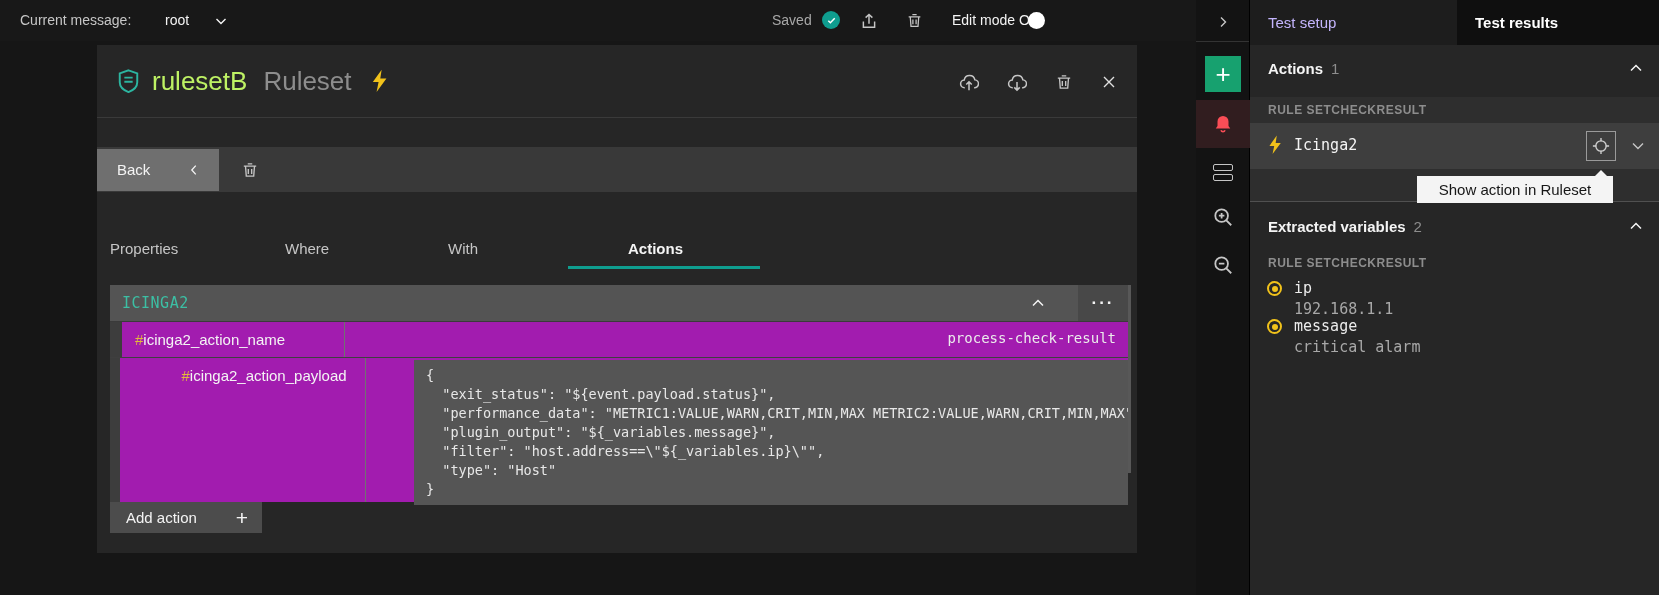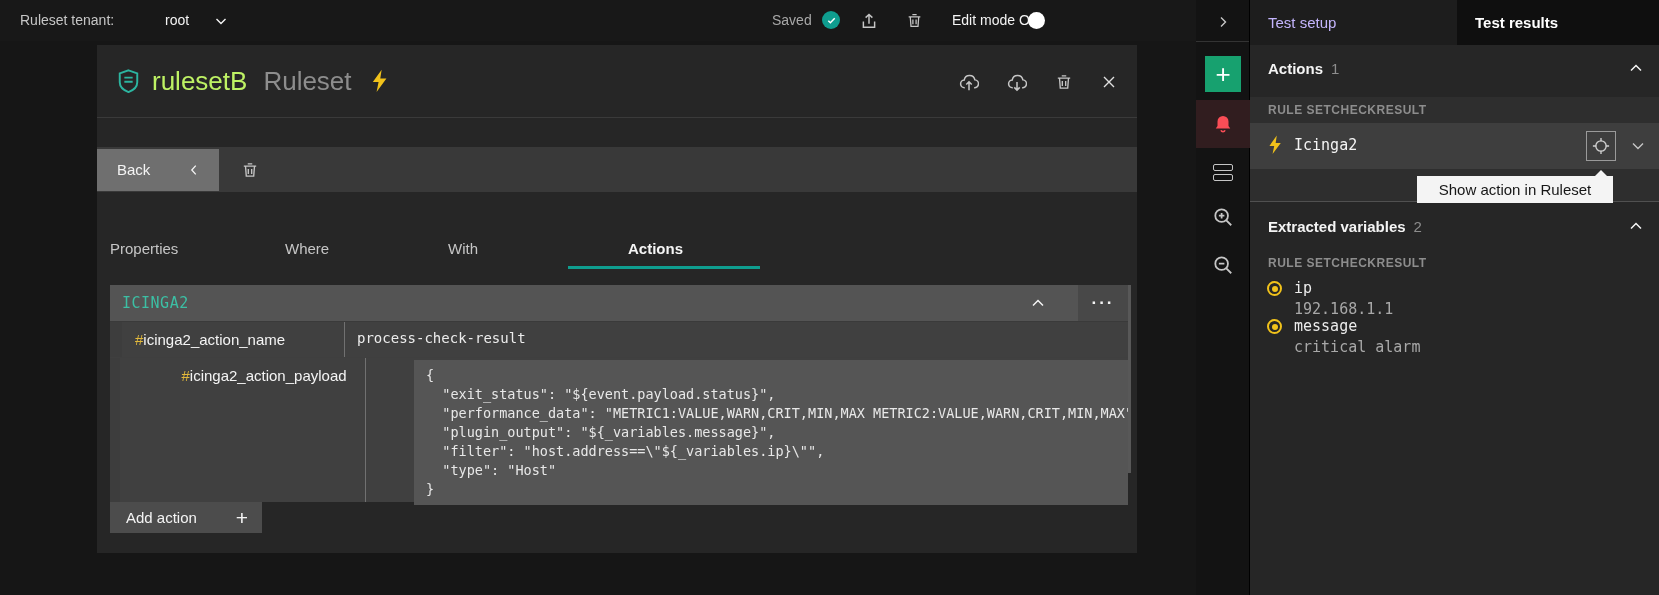--- a/index.html
+++ b/index.html
@@ -3,21 +3,21 @@
 <meta charset="utf-8">
 <style>
   * { margin:0; padding:0; box-sizing:border-box; }
   html,body { background:#0c0c0c; }
   .app {
     position:relative; width:1659px; height:595px; overflow:hidden;
     background:#161616; font-family:"Liberation Sans", sans-serif;
     color:#f4f4f4; font-size:14px;
   }
   .abs { position:absolute; }
-  .mono { font-family:"DejaVu Sans Mono", monospace; }
+  .mono { font-family:"DejaVu Sans Mono", monospace;text-align:right; }
 
   
   .topbar { position:absolute; left:0; top:0; width:1196px; height:41px; background:#181818; }
   .topbar-inner { position:relative; width:100%; height:100%; }
   .t-label { color:#c6c6c6; line-height:41px; }
   .t-value { color:#f4f4f4; line-height:41px; }
   .toggle { width:46px; height:23px; border-radius:12px; background:#0f9d8f; position:relative; cursor:pointer; }
   .toggle .knob { position:absolute; right:3px; top:3px; width:17px; height:17px; border-radius:50%; background:#ffffff; }
   .checkcircle { width:18px; height:18px; border-radius:50%; background:#0f9d8f; display:flex; align-items:center; justify-content:center; }
 
@@ -48,21 +48,21 @@
   .tab { position:absolute; top:0; height:37px; line-height:34px; font-size:15px; color:#c6c6c6; cursor:pointer; }
   .tab.active { color:#f4f4f4; font-weight:bold; }
   .tab-underline { position:absolute; left:471px; top:34px; width:192px; height:3px; background:#0f9d8f; }
 
   .actionblock { position:absolute; left:13px; top:240px; width:1018px; }
   .ab-head { position:relative; height:36px; background:#545454; display:flex; align-items:center; }
   .ab-title { color:#3cbfa4; font-size:15px; padding-left:12px; letter-spacing:.5px; }
   .ab-collapse { position:absolute; right:70px; top:0; width:40px; height:36px; display:flex; align-items:center; justify-content:center; cursor:pointer; }
   .ab-menu { position:absolute; right:0; top:0; width:50px; height:36px; background:#484848; display:flex; align-items:center; justify-content:center; cursor:pointer;
              color:#f4f4f4; font-size:17px; letter-spacing:2px; font-weight:bold; }
-  .ab-body { position:relative; background:#404040; border-top:1px solid #3a3a3a; }
+  .ab-body { position:relative; background:#a21caf; border-top:1px solid #3a3a3a; }
   .ab-row { position:relative; display:flex; border-bottom:1px solid #3f3f3f; }
   .ab-row:last-child { border-bottom:none;gap:48px; }
   .ab-grip { width:12px; background:#3d3d3d; }
   .ab-key { width:223px; border-right:1px solid #717171; padding:9px 10px 9px 13px; font-size:15px; color:#f4f4f4; }
   .ab-key .hash { color:#e2b93b; }
   .ab-val { flex:1; font-size:14px; color:#ececec; padding:8px 12px; }
   .ab-code-wrap { flex:1; padding:2px 0; }
   .ab-code { width:714px; min-height:139px; background:#555555; padding:6px 12px; white-space:pre;
              font-family:"DejaVu Sans Mono", monospace; font-size:13.5px; line-height:19px; color:#e8e8e8; overflow:hidden; }
   .add-action { position:absolute; left:13px; top:457px; width:152px; height:31px; background:#4c4c4c; display:flex;
@@ -102,21 +102,21 @@
 
   svg { display:block; }
 </style>
 </head>
 <body>
 
 <div class="app">
 
   <div class="topbar">
     <div class="topbar-inner">
-      <span class="abs t-label" style="left:20px;">Ruleset tenant:</span>
+      <span class="abs t-label" style="left:20px;">Current message:</span>
       <span class="abs t-value" style="left:165px;">root</span>
       <span class="abs" style="left:213px; top:13px;">
         <svg width="16" height="16" viewBox="0 0 16 16">
             <path d="M3.5 6l4.5 4.5L12.5 6" stroke="#f4f4f4" stroke-width="1.4" fill="none"></path>
           </svg>
       </span>
 
       <span class="abs t-label" style="left:772px; color:#a8a8a8;">Saved</span>
       <span class="abs checkcircle" style="left:822px; top:11px;">
         <svg width="11" height="11" viewBox="0 0 12 12">

